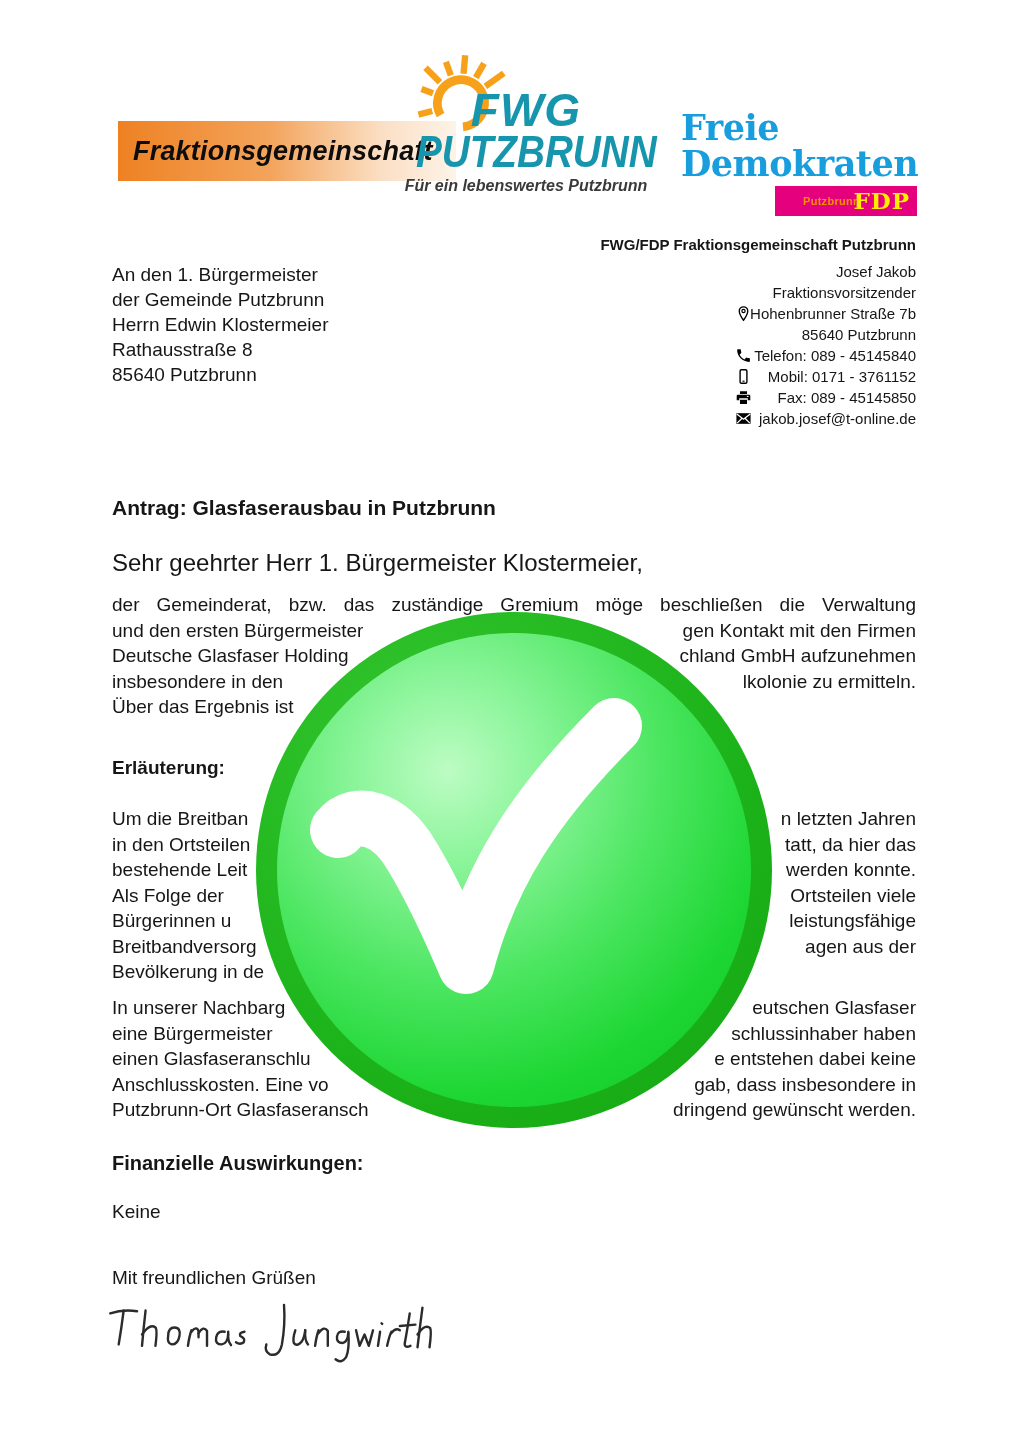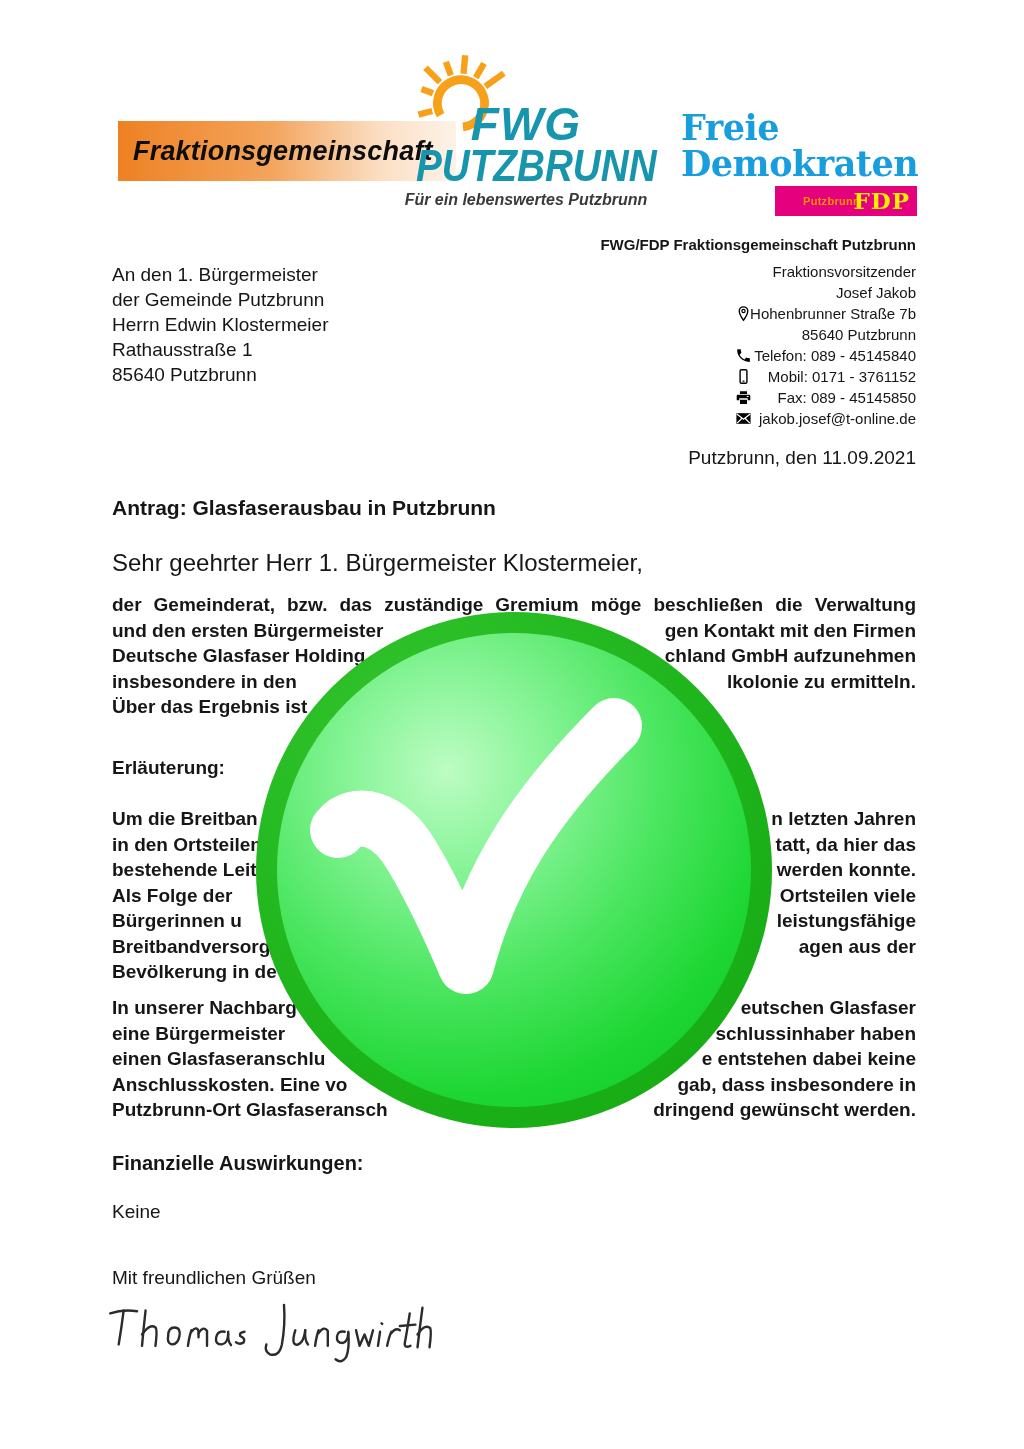--- a/index.html
+++ b/index.html
@@ -4,21 +4,21 @@
 <style>
   html,body{margin:0;padding:0;background:#fff;}
   #page{position:relative;width:1024px;height:1449px;background:#fff;overflow:hidden;
         font-family:"Liberation Sans",sans-serif;color:#161616;}
 
   
   .banner{position:absolute;left:110px;top:121px;width:338px;height:60px;
           background:linear-gradient(90deg,var(--fwg-orange,#ee8122) 0%,#f3a45c 45%,#fbdfc4 78%,#fdf3e8 100%);margin-left:8px;}
   .banner-text{position:absolute;left:15px;top:0;line-height:60px;font-size:27px;font-weight:bold;
                font-style:italic;color:#0d0d0d;letter-spacing:.2px;}
-  .fwg-block{position:absolute;left:398px;top:102px;width:256px;text-align:center;
+  .fwg-block{position:absolute;left:398px;top:88px;width:256px;text-align:center;
              color:var(--fwg-teal,#1795ad);font-style:italic;font-weight:bold;}
   .fwg-name{font-size:46px;line-height:44px;letter-spacing:1px;}
   .fwg-town{font-size:45px;line-height:40px;transform:scaleX(.86);transform-origin:center;}
   .fwg-tagline{margin-top:5px;font-size:16px;line-height:18px;color:#3a3a3a;font-weight:bold;}
   .sun{position:absolute;left:403px;top:50px;width:118px;height:82px;}
 
   
   .fdp-block{position:absolute;left:681px;top:110px;width:236px;}
   .fdp-line{font-family:"DejaVu Serif",serif;font-weight:bold;color:var(--fdp-blue,#189ddd);
             font-size:35px;line-height:36px;letter-spacing:-.5px;}
@@ -36,21 +36,21 @@
   .sicon svg{width:17px;height:17px;display:block;}
 
   
   .recipient{position:absolute;left:112px;top:262px;font-size:19px;line-height:25px;}
 
   
   .dateline{position:absolute;left:600px;top:447px;width:316px;text-align:right;font-size:19px;}
   .subject{position:absolute;left:112px;top:496px;font-size:21px;font-weight:bold;}
   .salutation{position:absolute;left:112px;top:549px;font-size:24px;}
   .para{position:absolute;left:112px;width:804px;font-size:19px;}
-  .pline{display:flex;justify-content:space-between;height:25.5px;line-height:25.5px;white-space:nowrap;font-weight:bold;}
+  .pline{display:flex;justify-content:space-between;height:25.5px;line-height:25.5px;white-space:nowrap;}
   .pline.jline{display:block;text-align:justify;text-align-last:justify;}
   #para1{top:592px;}
   .sec-head{position:absolute;left:112px;top:757px;font-size:19px;font-weight:bold;}
   #para2{top:806px;}
   #para3{top:995px;}
   .fin-head{position:absolute;left:112px;top:1152px;font-size:20px;font-weight:bold;}
   .fin-val{position:absolute;left:112px;top:1201px;font-size:19px;}
   .closing{position:absolute;left:112px;top:1267px;font-size:19px;}
   .signature{position:absolute;left:106px;top:1291px;width:332px;height:80px;}
   .signature svg{width:100%;height:100%;display:block;}
@@ -99,25 +99,25 @@
       <span class="fdp-box-small">Putzbrunn</span>
       <span class="fdp-box-big">FDP</span>
     </div>
   </div>
 
   <div class="sender">
     <div class="sender-title">FWG/FDP Fraktionsgemeinschaft Putzbrunn</div>
 
   <div class="srow">
         <span class="sicon"></span>
+        <span class="stext">Josef Jakob</span>
+      </div>
+      <div class="srow">
+        <span class="sicon"></span>
         <span class="stext">Fraktionsvorsitzender</span>
-      </div>
-      <div class="srow">
-        <span class="sicon"></span>
-        <span class="stext">Josef Jakob</span>
       </div>
       <div class="srow gap">
         <span class="sicon">
           <svg viewBox="0 0 24 24">
             <path d="M12 21.5S6 13.6 6 8.6a6 6 0 1 1 12 0c0 5-6 12.9-6 12.9z" fill="none" stroke="#000" stroke-width="1.9"></path>
             <circle cx="12" cy="8.4" r="2.3" fill="none" stroke="#000" stroke-width="1.7"></circle>
           </svg>
         </span>
         <span class="stext">Hohenbrunner Straße 7b</span>
       </div>
@@ -167,28 +167,27 @@
   <div class="rline">
         <span>An den 1. Bürgermeister</span>
       </div>
       <div class="rline">
         <span>der Gemeinde Putzbrunn</span>
       </div>
       <div class="rline">
         <span>Herrn Edwin Klostermeier</span>
       </div>
       <div class="rline">
-        <span>Rathausstraße 1</span>
+        <span>Rathausstraße 8</span>
       </div>
       <div class="rline">
         <span>85640 Putzbrunn</span>
       </div>
     </div>
 
-  <div class="dateline">Putzbrunn, den 11.09.2021</div>
   <div class="subject">Antrag: Glasfaserausbau in Putzbrunn</div>
   <div class="salutation">Sehr geehrter Herr 1. Bürgermeister Klostermeier,</div>
 
   <div class="para" id="para1">
 
   <div class="pline jline">
         <span class="pl">der Gemeinderat, bzw. das zuständige Gremium möge beschließen die Verwaltung</span>
         <span class="pr"></span>
       </div>
       <div class="pline">

